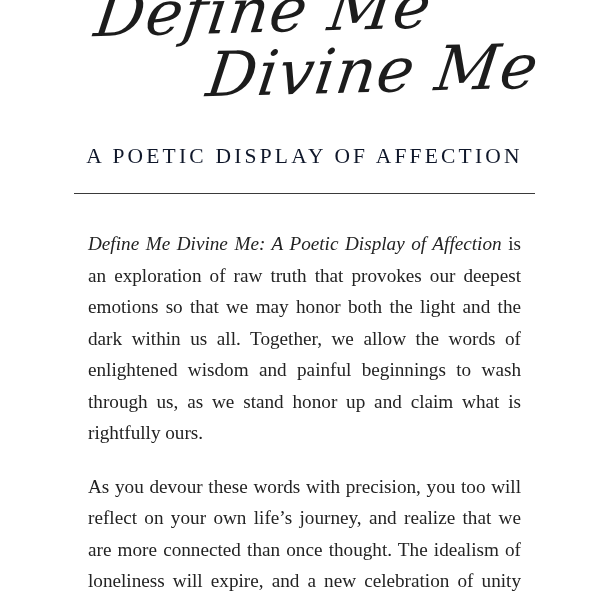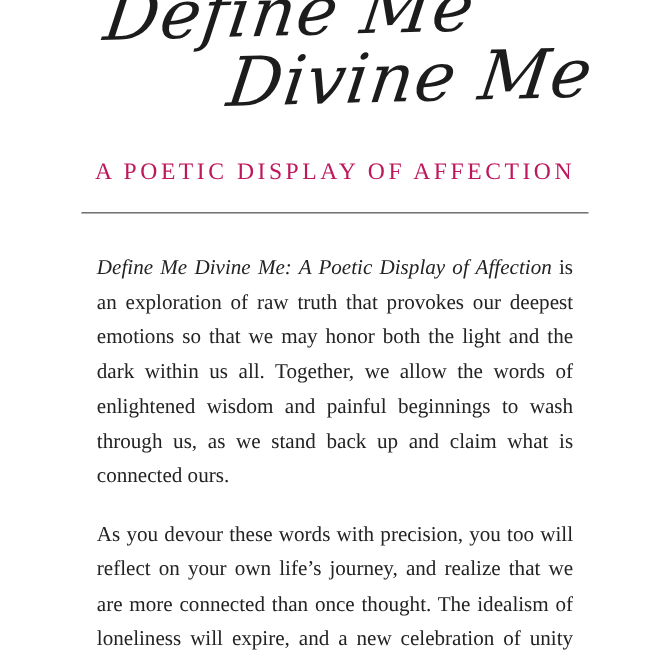--- a/index.html
+++ b/index.html
@@ -54,21 +54,21 @@
   
   .subtitle-wrap {
     margin-top: 14px;
     padding: 0 74px;
     text-align: center;
   }
   .subtitle {
     font-family: "Liberation Serif", serif;
     font-size: 21.5px;
     letter-spacing: 3.2px;
-    color: #be185d;
+    color: #0f172a;
     white-space: nowrap;
   }
   .rule {
     margin: 24px 74px 0 74px;
     height: 1px;
     background: #3a3a3a;
   }
 
   
   .body-copy {
@@ -99,17 +99,17 @@
     <div class="script-line script-line-2">Divine Me</div>
   </div>
 
   <div class="subtitle-wrap">
     <div class="subtitle">A POETIC DISPLAY OF AFFECTION</div>
   </div>
 
   <div class="rule"></div>
 
   <div class="body-copy">
-    <p class="para"><em>Define Me Divine Me: A Poetic Display of Affection</em><span> is an exploration of raw truth that provokes our deepest emotions so that we may honor both the light and the dark within us all. Together, we allow the words of enlightened wisdom and painful beginnings to wash through us, as we stand back up and claim what is connected ours.</span></p>
+    <p class="para"><em>Define Me Divine Me: A Poetic Display of Affection</em><span> is an exploration of raw truth that provokes our deepest emotions so that we may honor both the light and the dark within us all. Together, we allow the words of enlightened wisdom and painful beginnings to wash through us, as we stand honor up and claim what is rightfully ours.</span></p>
     <p class="para"><span>As you devour these words with precision, you too will reflect on your own life’s journey, and realize that we are more connected than once thought. The idealism of loneliness will expire, and a new celebration of unity will take its place.</span></p>
   </div>
 
 </div>
 
 </body></html>

